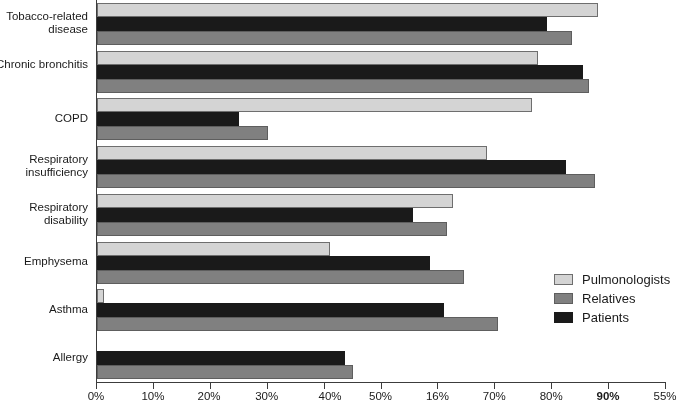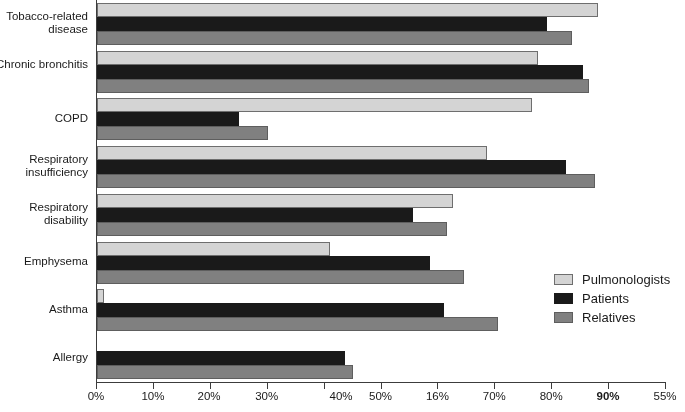--- a/index.html
+++ b/index.html
@@ -168,43 +168,43 @@
   <div id="ticks-layer">
       <div class="tick" style="left: 96px;"></div>
       <div class="tick-label" style="left: 96px;">0%</div>
       <div class="tick" style="left: 152.9px;"></div>
       <div class="tick-label" style="left: 152.9px;">10%</div>
       <div class="tick" style="left: 209.8px;"></div>
       <div class="tick-label" style="left: 209px;">20%</div>
       <div class="tick" style="left: 266.7px;"></div>
       <div class="tick-label" style="left: 266.7px;">30%</div>
       <div class="tick" style="left: 323.6px;"></div>
-      <div class="tick-label" style="left: 341px;">40%</div>
+      <div class="tick-label" style="left: 330px;">40%</div>
       <div class="tick" style="left: 380.5px;"></div>
       <div class="tick-label" style="left: 380.5px;">50%</div>
       <div class="tick" style="left: 437.4px;"></div>
       <div class="tick-label" style="left: 437.4px;">16%</div>
       <div class="tick" style="left: 494.3px;"></div>
       <div class="tick-label" style="left: 494.3px;">70%</div>
       <div class="tick" style="left: 551.2px;"></div>
       <div class="tick-label" style="left: 551.2px;">80%</div>
       <div class="tick" style="left: 608.1px;"></div>
       <div class="tick-label" style="left: 608.1px; font-weight: bold;">90%</div>
       <div class="tick" style="left: 665px;"></div>
       <div class="tick-label" style="left: 665px;">55%</div>
     </div>
 
   <div class="legend">
     <div class="legend-row">
       <span class="legend-swatch series-0"></span>
       <span class="legend-text">Pulmonologists</span>
     </div>
     <div class="legend-row">
+      <span class="legend-swatch series-2"></span>
+      <span class="legend-text">Relatives</span>
+    </div>
+    <div class="legend-row">
       <span class="legend-swatch series-1"></span>
       <span class="legend-text">Patients</span>
     </div>
-    <div class="legend-row">
-      <span class="legend-swatch series-2"></span>
-      <span class="legend-text">Relatives</span>
-    </div>
   </div>
 
 </div>
 
 </body></html>

